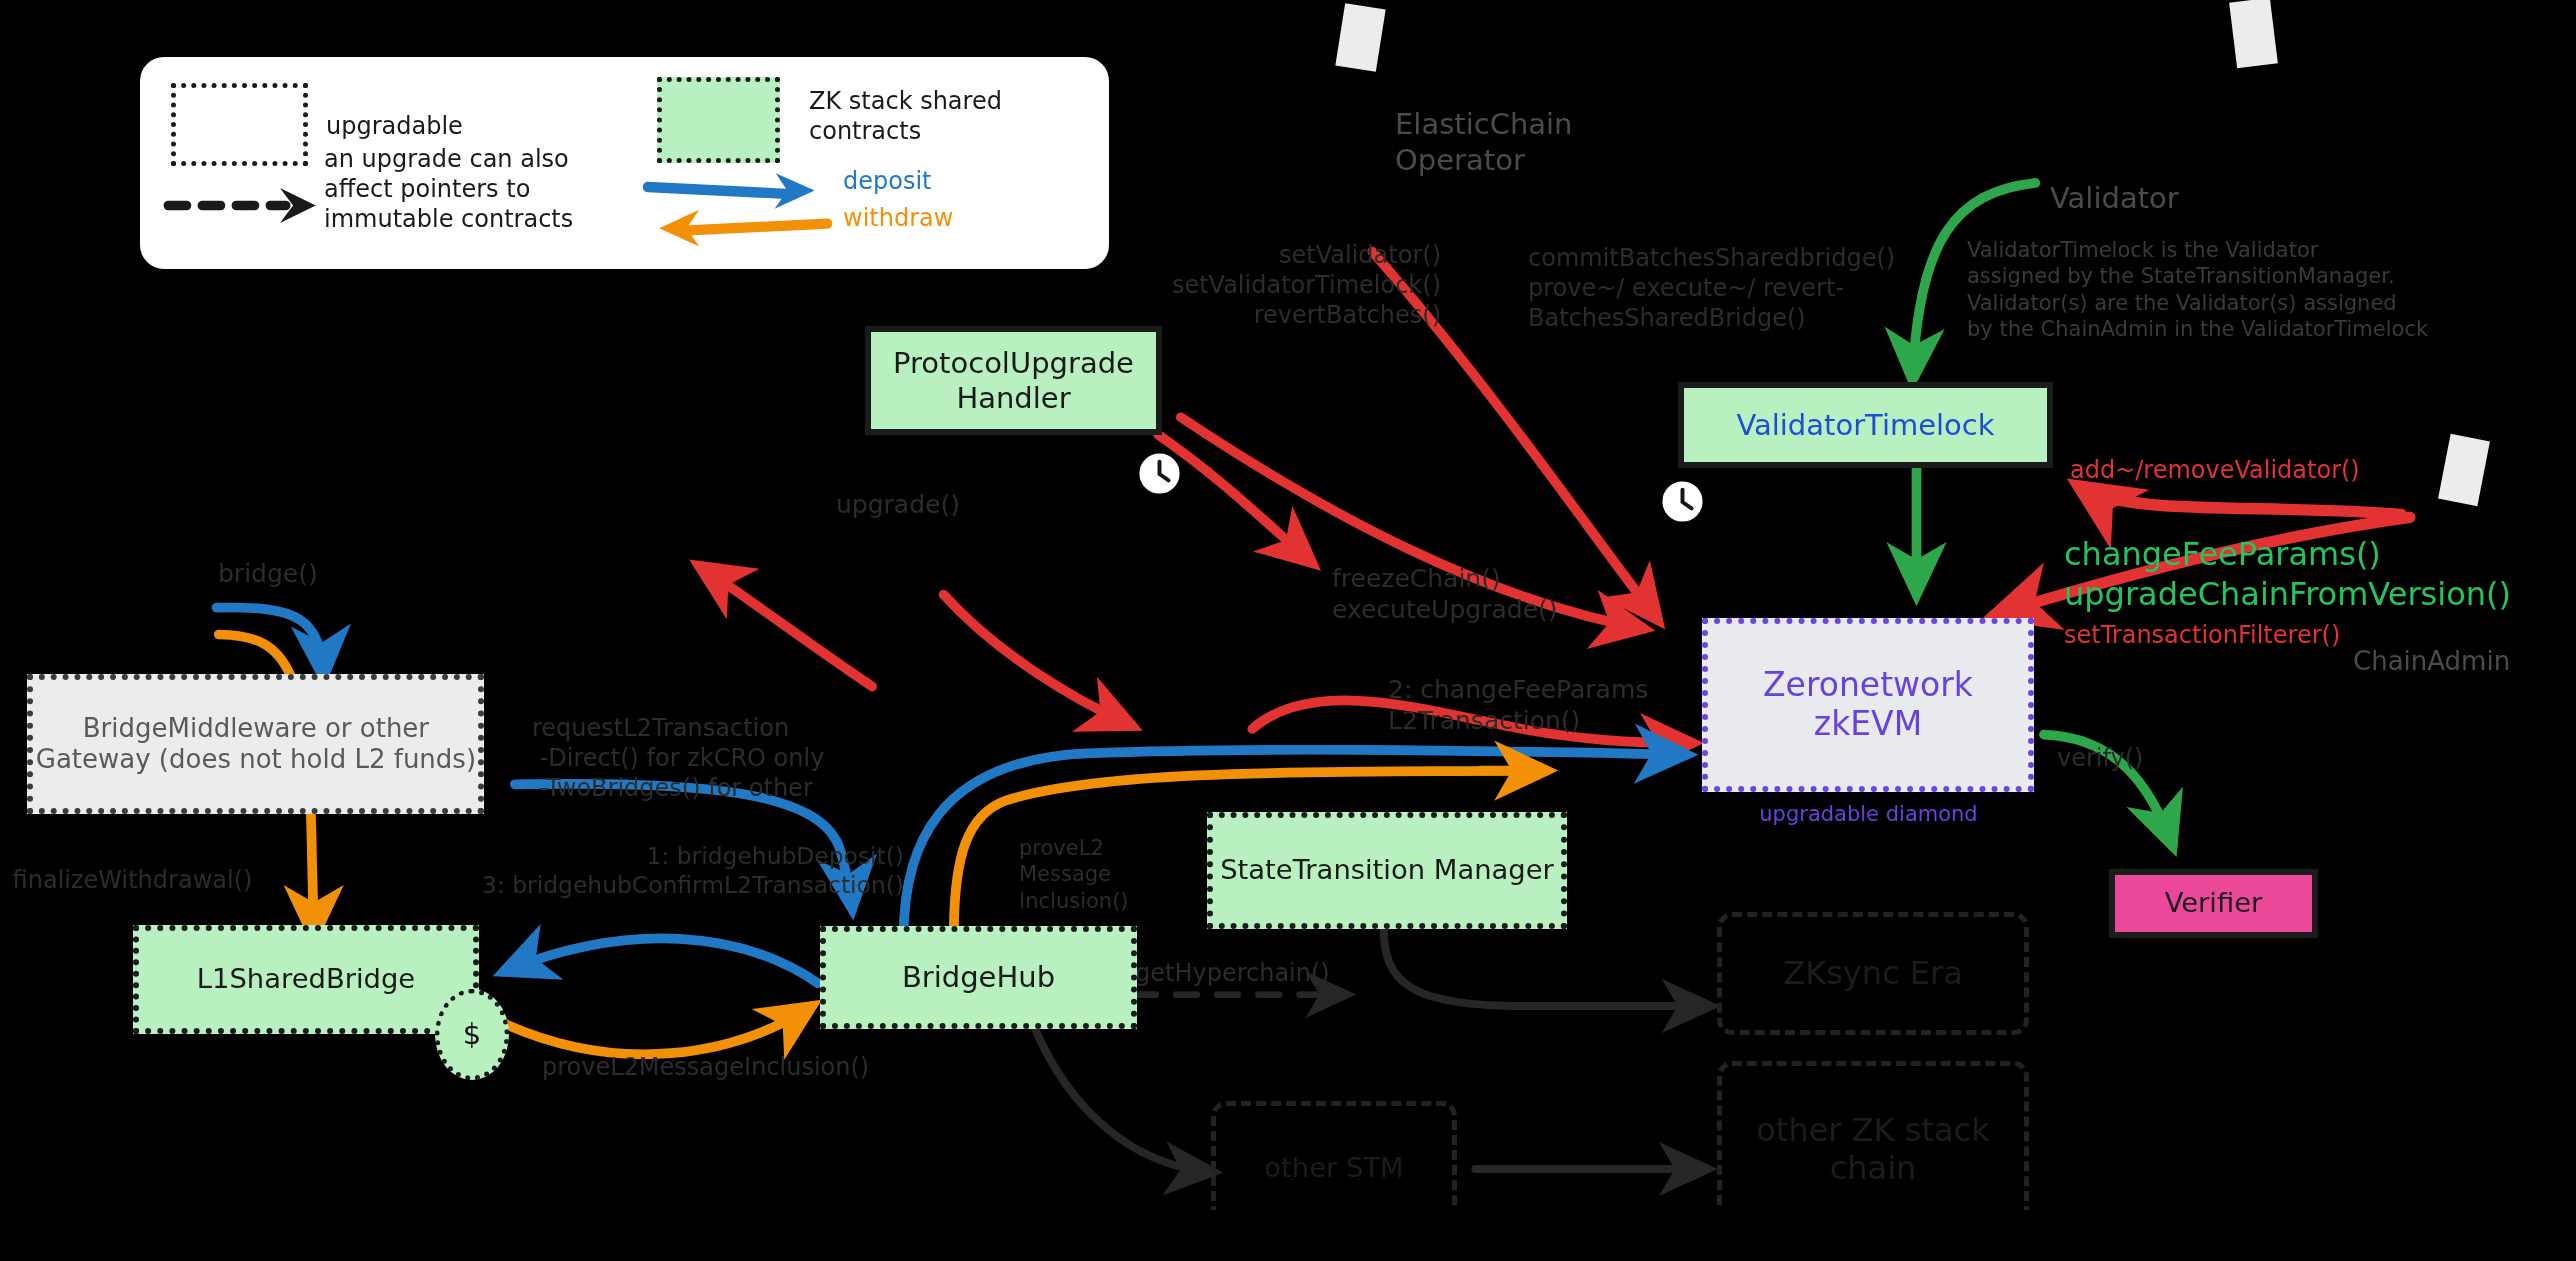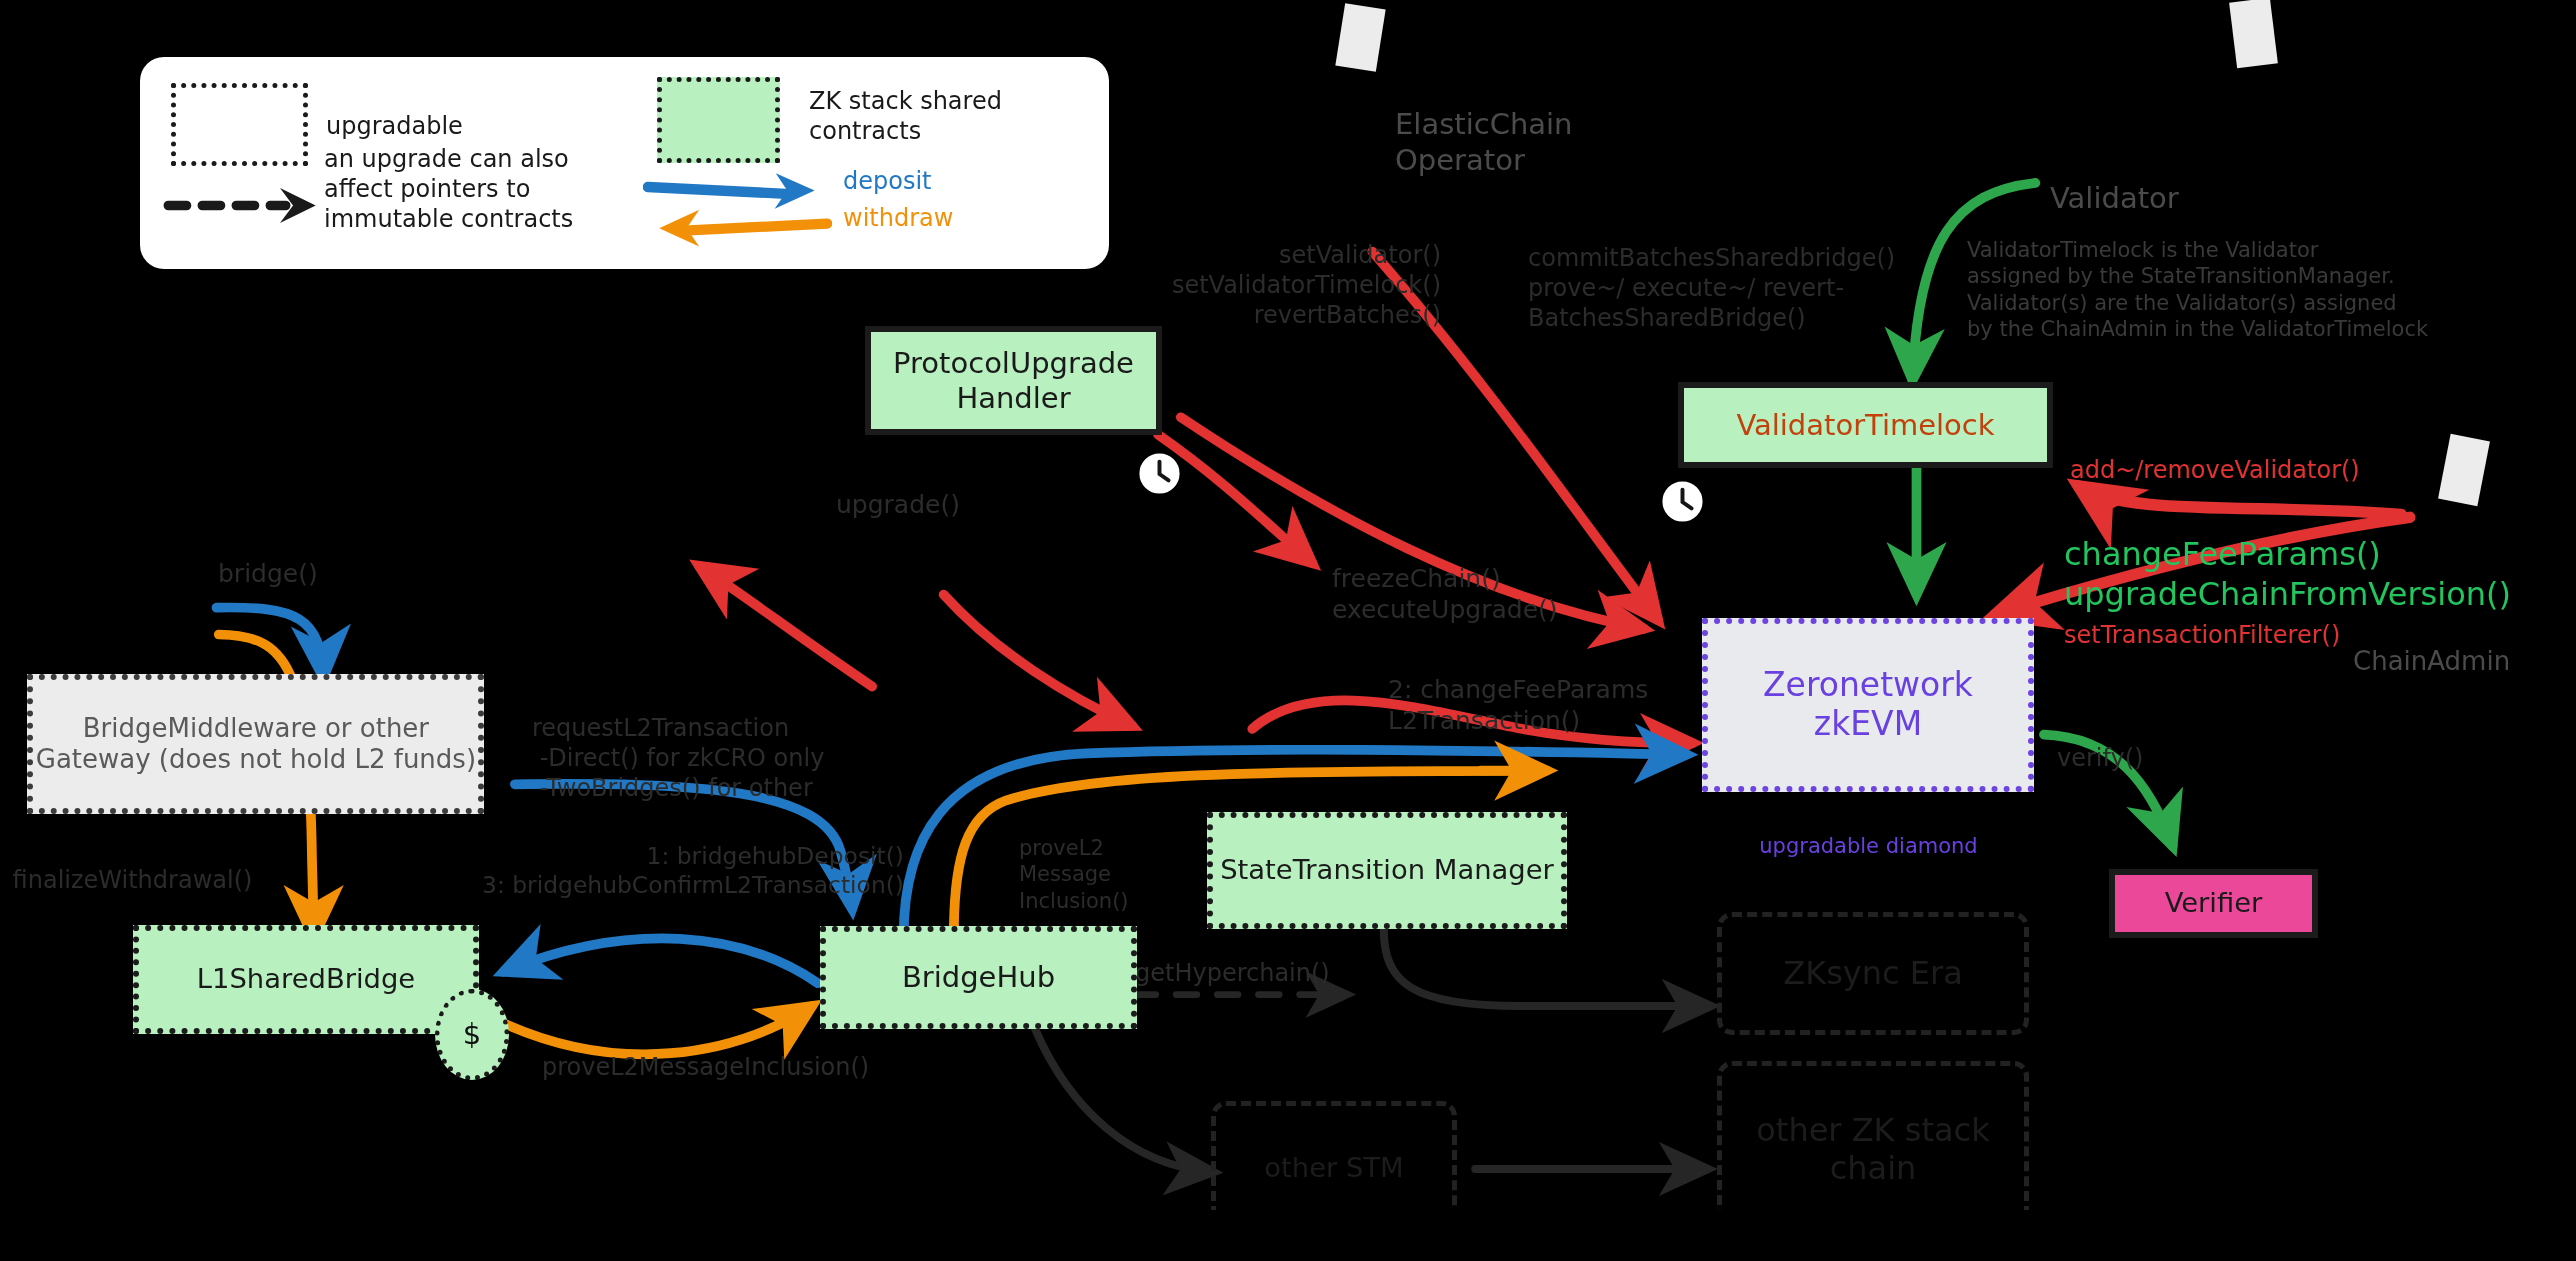--- a/index.html
+++ b/index.html
@@ -74,21 +74,21 @@
 
   
   .txt {
     position: absolute;
     color: #262626;
     white-space: pre;
     line-height: 1.25;
     z-index: 9;
   }
   .txt.red   { color: #e23232; }
-  .txt.purple{ color: #6941e0; margin-top: 32px; }
+  .txt.purple{ color: #6941e0; }
   .txt.grey  { color: #5e5e5e; }
   .txt.rt    { text-align: right; }
 
   
   #legend {
     position: absolute;
     left: 140px; top: 57px;
     width: 969px; height: 212px;
     background: #ffffff;
     border-radius: 24px;
@@ -234,21 +234,21 @@
 
   <div class="node green" style="left:865px; top:326px; width:297px; height:109px; font-size:29px; color:#1a1a1a;justify-content:flex-end;">
     <span class="lbl">ProtocolUpgrade
 Handler</span>
   </div>
   <svg class="clock" style="left:1138px; top:452px;" width="43" height="43" viewBox="0 0 76 76">
     <circle cx="38" cy="38" r="33" fill="#ffffff" stroke="#ffffff" stroke-width="5"></circle>
     <path d="M38,17 L38,39 L54,50" stroke="#161616" stroke-width="7" fill="none" stroke-linecap="round"></path>
   </svg>
 
-  <div class="node green" style="left:1678px; top:382px; width:375px; height:86px; font-size:29px; color:#c2410c;align-items:center;">
+  <div class="node green" style="left:1678px; top:382px; width:375px; height:86px; font-size:29px; color:#1d4ed8;align-items:center;">
     <span class="lbl">ValidatorTimelock</span>
   </div>
   <svg class="clock" style="left:1661px; top:480px;" width="43" height="43" viewBox="0 0 76 76">
     <circle cx="38" cy="38" r="33" fill="#ffffff" stroke="#ffffff" stroke-width="5"></circle>
     <path d="M38,17 L38,39 L54,50" stroke="#161616" stroke-width="7" fill="none" stroke-linecap="round"></path>
   </svg>
 
   <div class="node purple-dotted" style="left:1702px; top:618px; width:332px; height:174px; font-size:33px;">
     <span class="lbl">Zeronetwork
 zkEVM</span>

